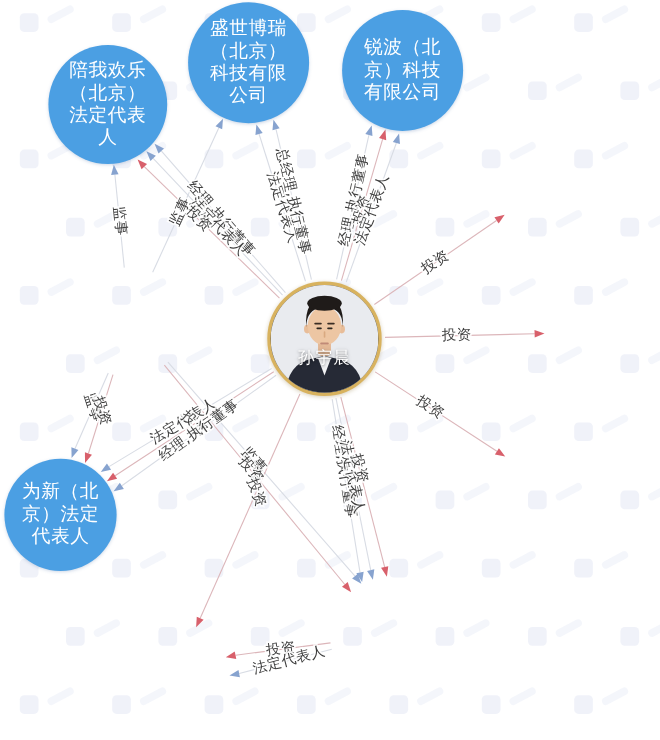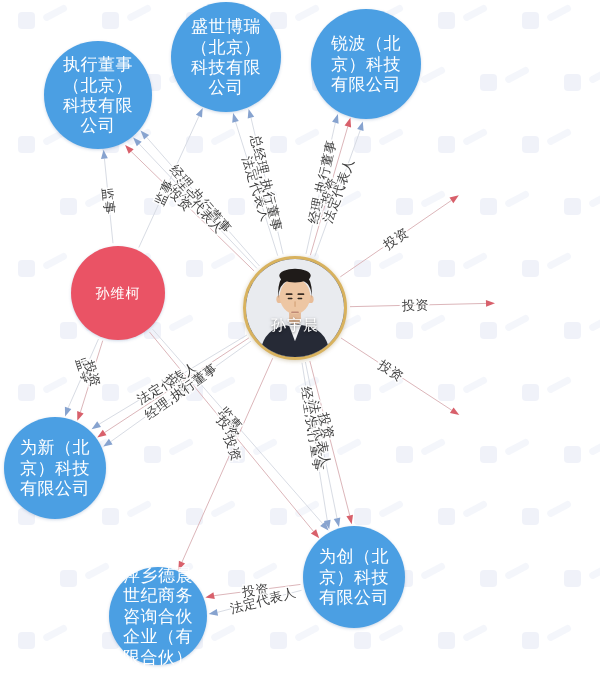--- a/index.html
+++ b/index.html
@@ -274,39 +274,30 @@
         <text x="0" y="0" text-anchor="middle" dominant-baseline="central" class="edge-label" transform="translate(262.9 600.4) rotate(-14.7)">法定代表人</text>
         <text x="0" y="0" text-anchor="middle" dominant-baseline="central" class="edge-label" transform="translate(167.1 383.2) rotate(-31.1)">法定代表人</text>
         <text x="0" y="0" text-anchor="middle" dominant-baseline="central" class="edge-label" transform="translate(176.7 385.2) rotate(40.0)">投资</text>
         <text x="0" y="0" text-anchor="middle" dominant-baseline="central" class="edge-label" transform="translate(180.9 391.4) rotate(-35.6)">经理,执行董事</text>
         <text x="0" y="0" text-anchor="middle" dominant-baseline="central" class="edge-label" transform="translate(84.5 370.7) rotate(72.0)">监事</text>
         <text x="0" y="0" text-anchor="middle" dominant-baseline="central" class="edge-label" transform="translate(92.4 373.6) rotate(72.0)">投资</text>
       </g>
     </svg>
   <div id="nodes-layer">
       <div class="node company" style="left: 44px; top: 41px; width: 108px; height: 108px;">
-        <span class="node-label">执行董事（北京）科技有限公司</span>
+        <span class="node-label">陪我欢乐（北京）法定代表人</span>
       </div>
       <div class="node company" style="left: 171px; top: 2px; width: 110px; height: 110px;">
         <span class="node-label">盛世博瑞（北京）科技有限公司</span>
       </div>
       <div class="node company" style="left: 311px; top: 9px; width: 110px; height: 110px; justify-content: center;">
         <span class="node-label">锐波（北京）科技有限公司</span>
       </div>
-      <div class="node company" style="left: 303px; top: 526px; width: 102px; height: 102px;">
-        <span class="node-label">为创（北京）科技有限公司</span>
-      </div>
-      <div class="node company" style="left: 109px; top: 567px; width: 98px; height: 98px;">
-        <span class="node-label">萍乡德晨世纪商务咨询合伙企业（有限合伙）</span>
-      </div>
       <div class="node company" style="left: 4px; top: 417px; width: 102px; height: 102px;">
-        <span class="node-label">为新（北京）科技有限公司</span>
-      </div>
-      <div class="node person" style="left: 71px; top: 246px; width: 94px; height: 94px;">
-        <span class="node-label">孙维柯</span>
+        <span class="node-label">为新（北京）法定代表人</span>
       </div>
       <div class="avatar-node" style="left: 243px; top: 256px; width: 98px; height: 98px;">
         <svg viewBox="0 0 100 100" preserveAspectRatio="xMidYMid slice">
           <rect x="0" y="0" width="100" height="100" fill="#e9ebef"></rect>
           <path d="M14 100 Q16 74 36 69 L50 66 L64 69 Q84 74 86 100 Z" fill="#262a36"></path>
           <path d="M44 68 L50 66 L56 68 L50 84 Z" fill="#f2f3f5"></path>
           <rect x="44" y="50" width="12" height="16" rx="4" fill="#e3b896"></rect>
           <ellipse cx="34" cy="41" rx="3" ry="4" fill="#e8bd99"></ellipse>
           <ellipse cx="66" cy="41" rx="3" ry="4" fill="#e8bd99"></ellipse>
           <ellipse cx="50" cy="38" rx="15.5" ry="18" fill="#edc6a3"></ellipse>

